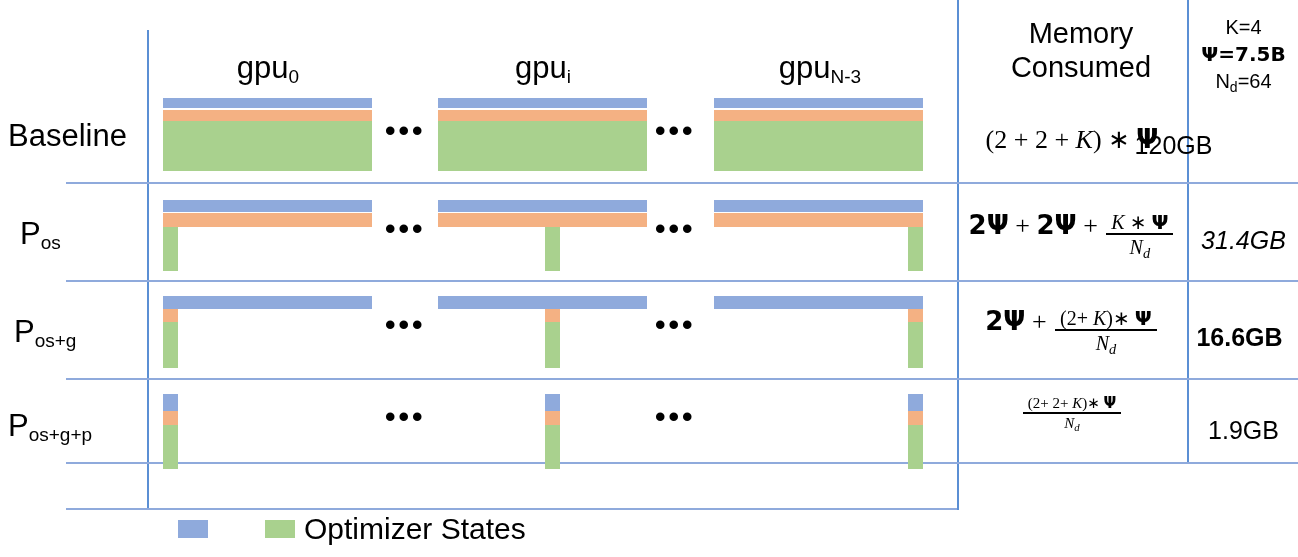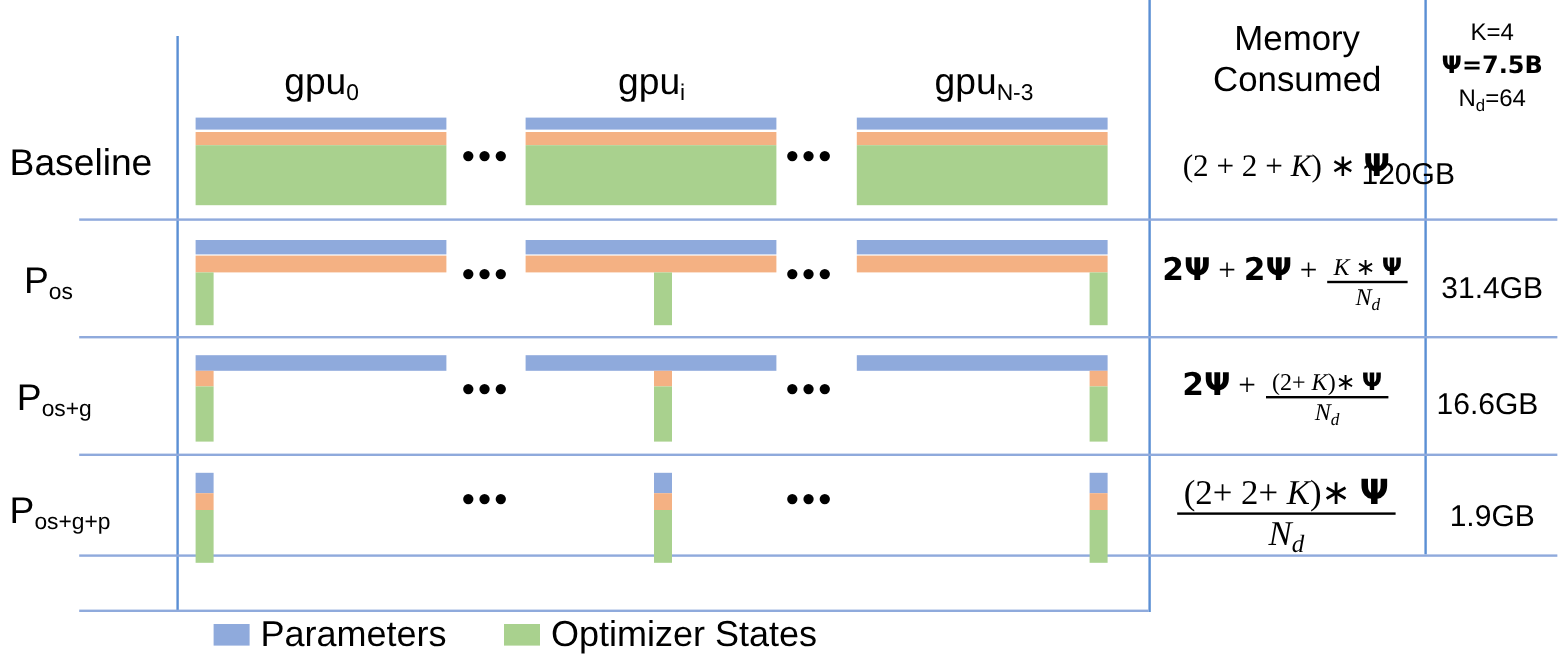--- a/index.html
+++ b/index.html
@@ -32,21 +32,21 @@
            display:flex;align-items:flex-start;justify-content:center;
            white-space:nowrap;}
   .formula .it{font-style:italic;}
   .formula .bpsi{font-family:"DejaVu Sans",sans-serif;font-weight:700;
                  font-style:normal;}
   .frac{display:inline-flex;flex-direction:column;align-items:center;
         vertical-align:middle;margin:0 2px;}
   .frac .num{font-size:20px;padding:0 5px 1px 5px;white-space:nowrap;}
   .frac .den{font-size:20px;padding:2px 5px 0 5px;white-space:nowrap;}
   .frac .bar{width:100%;height:1.5px;background:#000;}
-  .frac.big .num,.frac.big .den{font-size:29px;}
+  .frac.big .num,.frac.big .den{font-size:15px;}
   .sb{font-size:0.72em;vertical-align:-0.3em;font-style:italic;}
 
   
   .seg{position:absolute;}
 
   
   .legend{position:absolute;display:flex;align-items:center;}
   .legend .item{display:flex;align-items:center;}
   .legend .sw{width:30px;height:18px;margin-right:9px;}
   .legend .lbl{font-size:30px;line-height:1;white-space:nowrap;}
@@ -179,26 +179,25 @@
 
 <div class="formula" style="left:957px;top:396px;width:230px;height:60px;">
   <span class="frac big">
     <span class="num">(2+&nbsp;2+&nbsp;<span class="it">K</span>)∗ <span class="bpsi">Ψ</span></span>
     <span class="bar"></span>
     <span class="den"><span class="it">N</span><span class="sb">d</span></span>
   </span>
 </div>
 
 <div class="value" style="left:1119px;top:133px;width:109px;">120GB</div>
-<div class="value" style="left:1189px;top:228px;width:109px;">31.4GB</div>
-<div class="value" style="left:1189px;top:325px;width:101px;">16.6GB</div>
+<div class="value" style="left:1189px;top:228px;width:109px;font-style:italic;">31.4GB</div>
+<div class="value" style="left:1189px;top:325px;width:101px;font-weight:bold;">16.6GB</div>
 <div class="value" style="left:1189px;top:418px;width:109px;">1.9GB</div>
 
 <div class="legend" style="left:178px;top:514px;">
   <div class="item" style="margin-right:48px;">
     <span class="sw" style="background:#8FAADC;"></span>
-    <span class="lbl">Parameters</span>
   </div>
   <div class="item">
     <span class="sw" style="background:#A9D18E;"></span>
     <span class="lbl">Optimizer States</span>
   </div>
 </div>
 
 </body></html>

